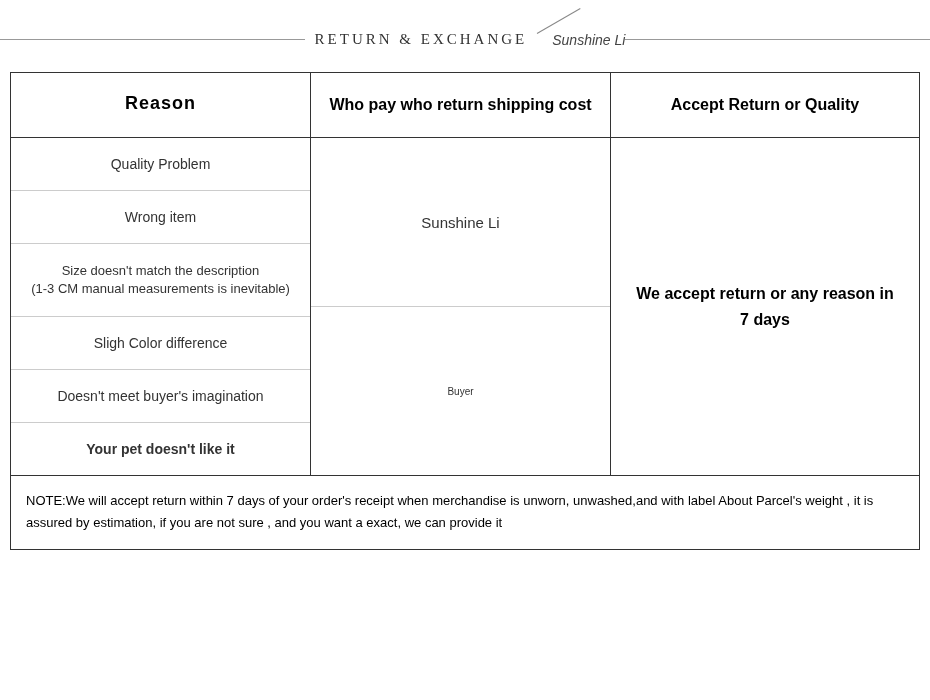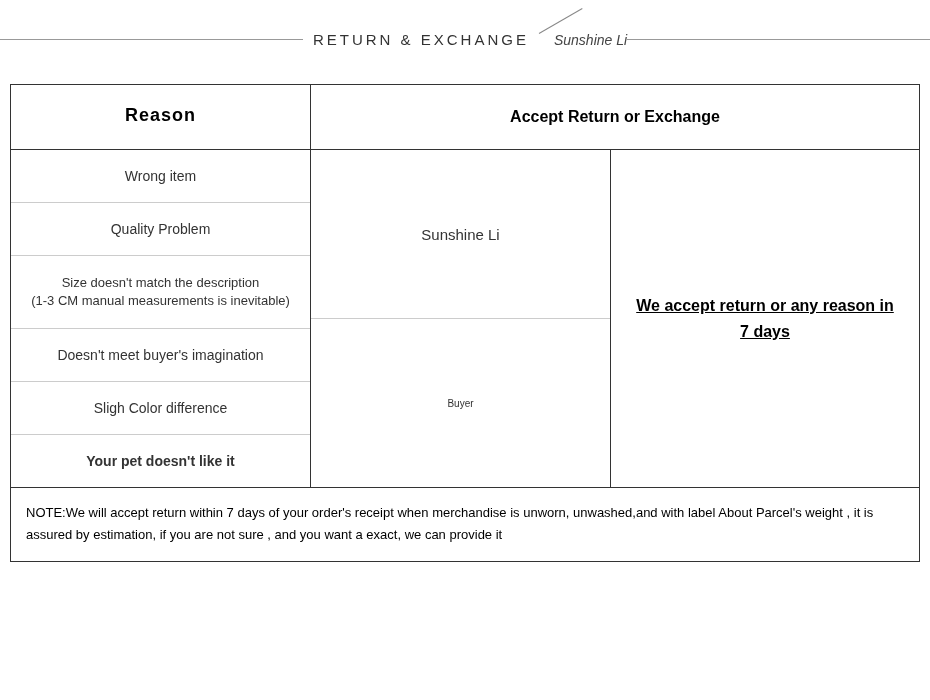--- a/index.html
+++ b/index.html
@@ -28,32 +28,33 @@
       background: #999;
     }
 
     .header-title {
       font-size: 15px;
       letter-spacing: 3px;
       color: #333;
       font-style: normal;
       padding: 0 10px;
       font-weight: normal;
+      font-family: Liberation Serif, serif;
     }
 
     .header-right-line {
       flex: 1;
       height: 1px;
       background: #999;
     }
 
     .table-container {
       width: 910px;
       border: 1px solid #333;
-      margin: 16px 10px;
+      margin: 4px 10px;
     }
 
     .table-header {
       display: flex;
       border-bottom: 1px solid #333;
     }
 
     .col-reason-header {
       width: 300px;
       min-width: 300px;
@@ -145,21 +146,20 @@
     .col-accept {
       flex: 1;
       display: flex;
       align-items: center;
       justify-content: center;
       text-align: center;
       font-weight: bold;
       font-size: 16px;
       line-height: 1.6;
       padding: 20px;
-      text-decoration: underline;
     }
 
     .table-note {
       border-top: 1px solid #333;
       padding: 14px 15px;
       font-size: 13px;
       color: #000000;
       line-height: 1.7;
     }
 
@@ -206,31 +206,32 @@
       <span class="subtitle-text">Sunshine Li</span>
     </div>
     <div class="header-right-line"></div>
   </div>
 </div>
 
 <div class="table-container">
 
   <div class="table-header">
     <div class="col-reason-header">Reason</div>
-    <div class="col-accept-header">Accept Return or Exchange</div>
+    <div class="col-shipping-header">Who pay who return shipping cost</div>
+    <div class="col-accept-header">Accept Return or Quality</div>
   </div>
 
   <div class="table-body">
 
     <div class="col-reason">
+      <div class="reason-cell">Quality Problem</div>
       <div class="reason-cell">Wrong item</div>
-      <div class="reason-cell">Quality Problem</div>
       <div class="reason-cell small-text">Size doesn't match the description<br>(1-3 CM manual measurements is inevitable)</div>
+      <div class="reason-cell">Sligh Color difference</div>
       <div class="reason-cell">Doesn't meet buyer's imagination</div>
-      <div class="reason-cell">Sligh Color difference</div>
       <div class="reason-cell">Your pet doesn't like it</div>
     </div>
 
     <div class="col-shipping">
       <div class="shipping-top">Sunshine Li</div>
       <div class="shipping-bottom">Buyer</div>
     </div>
 
     <div class="col-accept">We accept return or any reason in 7 days</div>
 

